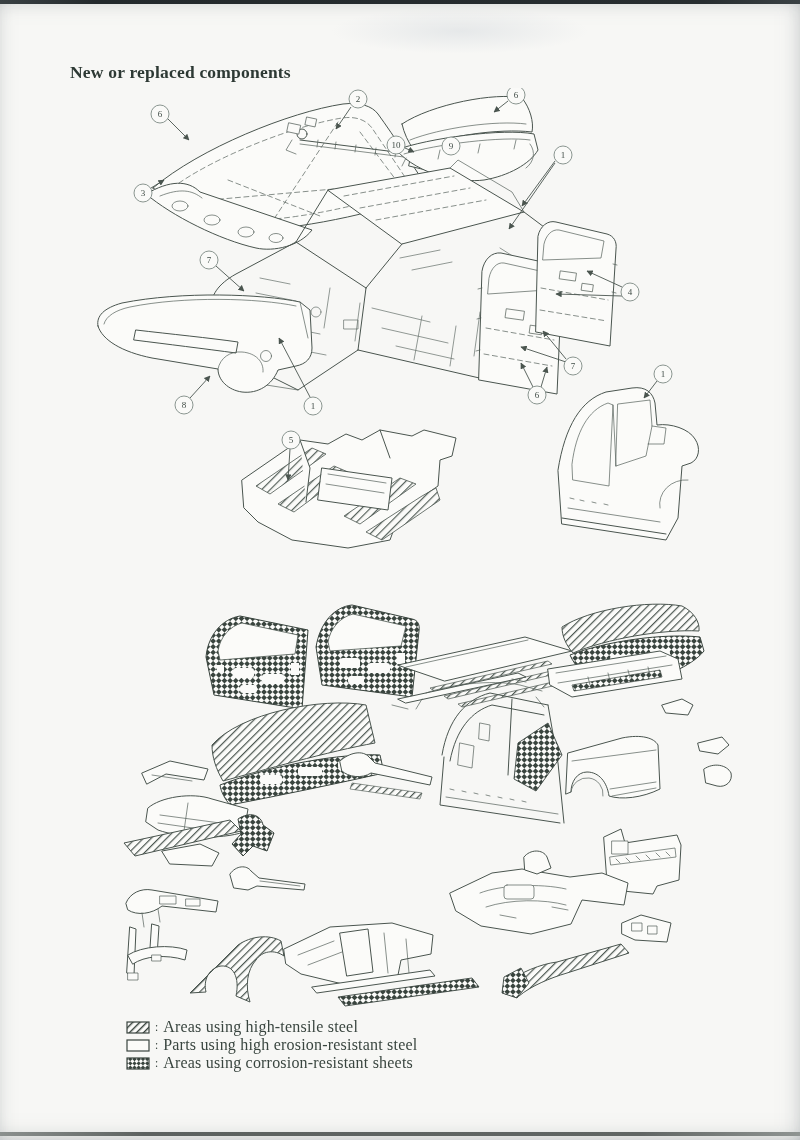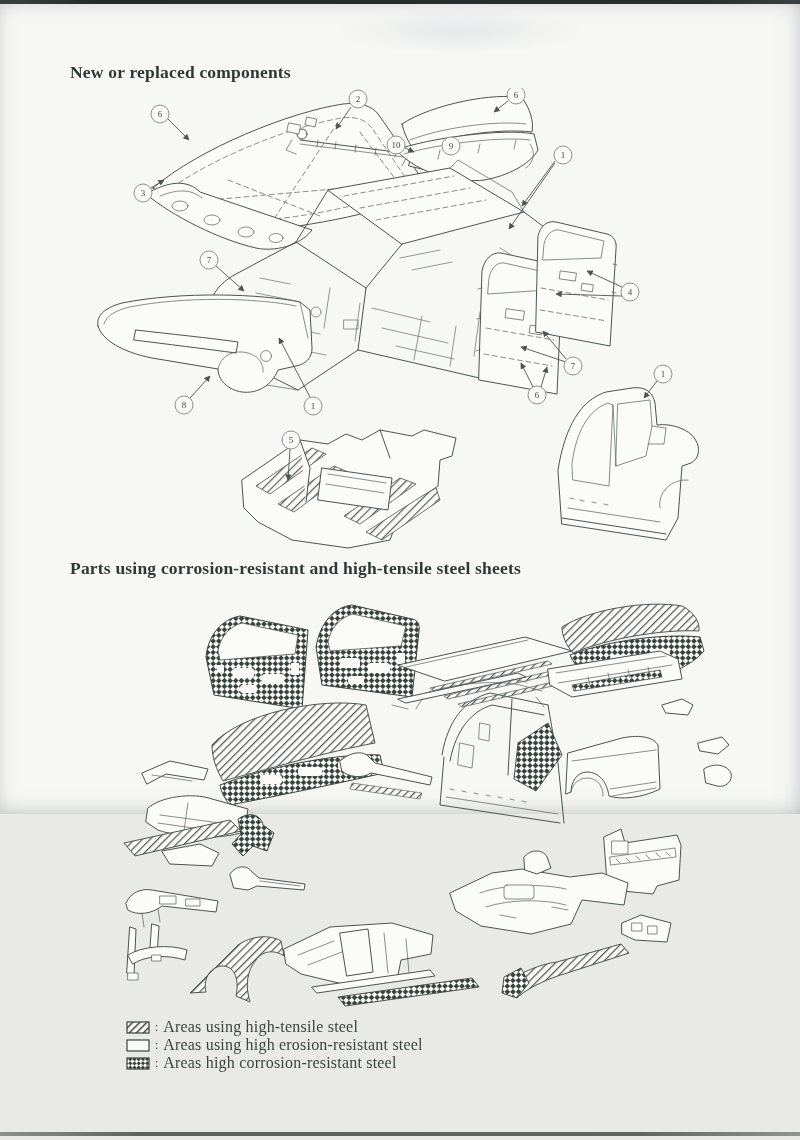--- a/index.html
+++ b/index.html
@@ -1,17 +1,17 @@
 <!DOCTYPE html>
 <html><head>
 <meta charset="utf-8">
 <style>
   html,body{margin:0;padding:0;}
   body{width:800px;height:1140px;overflow:hidden;background:#e9e9e7;}
-  .page{position:relative;width:800px;height:814px;background:#f7f7f5;
+  .page{position:relative;width:800px;height:1140px;background:#f7f7f5;
         font-family:"Liberation Serif",serif;
         box-shadow:inset 0 10px 26px -16px rgba(110,120,128,.55),
                    inset -12px 0 30px -22px rgba(110,120,128,.5),
                    inset 12px 0 30px -26px rgba(130,138,144,.35),
                    inset 0 -16px 26px -20px rgba(120,128,134,.5);}
   .strip-top{position:absolute;left:0;top:0;width:800px;height:4px;
              background:linear-gradient(90deg,#3a4144 0%,#23292c 12%,#272d30 88%,#3a4144 100%);}
   .strip-bottom{position:absolute;left:0;top:1132px;width:800px;height:4px;
              background:linear-gradient(90deg,#8b908e 0%,#5c615f 18%,#606563 80%,#8f9492 100%);}
   .smudge{position:absolute;left:330px;top:8px;width:260px;height:46px;
@@ -255,21 +255,20 @@
         <text class="con" x="231" y="355" text-anchor="middle">5</text>
       </g>
       <g>
         <line class="lead" x1="597" y1="293" x2="584" y2="310" marker-end="url(#arw)"></line>
         <circle class="co" cx="603" cy="286" r="9"></circle>
         <text class="con" x="603" y="289" text-anchor="middle">1</text>
       </g>
     </g>
   </svg>
 
-  <h1 class="title" id="title2">Parts using corrosion-resistant and high-tensile steel sheets</h1>
 
   <svg id="bottomDiagram" class="diagram" width="640" height="425" viewBox="0 0 640 425">
     <defs>
       <pattern id="hatchB" width="5.5" height="5.5" patternUnits="userSpaceOnUse" patternTransform="rotate(-45)">
         <rect width="5.5" height="5.5" fill="#fbfbf9"></rect>
         <rect width="5.5" height="1.2" fill="#4d5852"></rect>
       </pattern>
       <pattern id="checkB" width="8" height="8" patternUnits="userSpaceOnUse" patternTransform="rotate(45)">
         <rect width="8" height="8" fill="#fbfbf9"></rect>
         <rect width="4" height="4" fill="#39443e"></rect>
@@ -453,32 +452,32 @@
         <rect x="1" y="1" width="22" height="11" fill="url(#hatchL)" stroke="#39443e" stroke-width="1.2"></rect>
       </svg>
       <span class="legend-colon">:</span>
       <span class="legend-label">Areas using high-tensile steel</span>
     </div>
     <div class="legend-row">
       <svg class="legend-swatch" width="24" height="13">
         <rect x="1" y="1" width="22" height="11" fill="#fbfbf9" stroke="#39443e" stroke-width="1.2"></rect>
       </svg>
       <span class="legend-colon">:</span>
-      <span class="legend-label">Areas using high erosion-resistant steel</span>
+      <span class="legend-label">Parts using high erosion-resistant steel</span>
     </div>
     <div class="legend-row">
       <svg class="legend-swatch" width="24" height="13">
         <defs>
           <pattern id="checkL" width="6" height="6" patternUnits="userSpaceOnUse" patternTransform="rotate(45)">
             <rect width="6" height="6" fill="#fbfbf9"></rect>
             <rect width="3" height="3" fill="#39443e"></rect>
             <rect x="3" y="3" width="3" height="3" fill="#39443e"></rect>
           </pattern>
         </defs>
         <rect x="1" y="1" width="22" height="11" fill="url(#checkL)" stroke="#39443e" stroke-width="1.2"></rect>
       </svg>
       <span class="legend-colon">:</span>
-      <span class="legend-label">Areas high corrosion-resistant steel</span>
+      <span class="legend-label">Areas using corrosion-resistant sheets</span>
     </div>
   </div>
 
   <div class="strip-bottom"></div>
 </div>
 
 </body></html>

